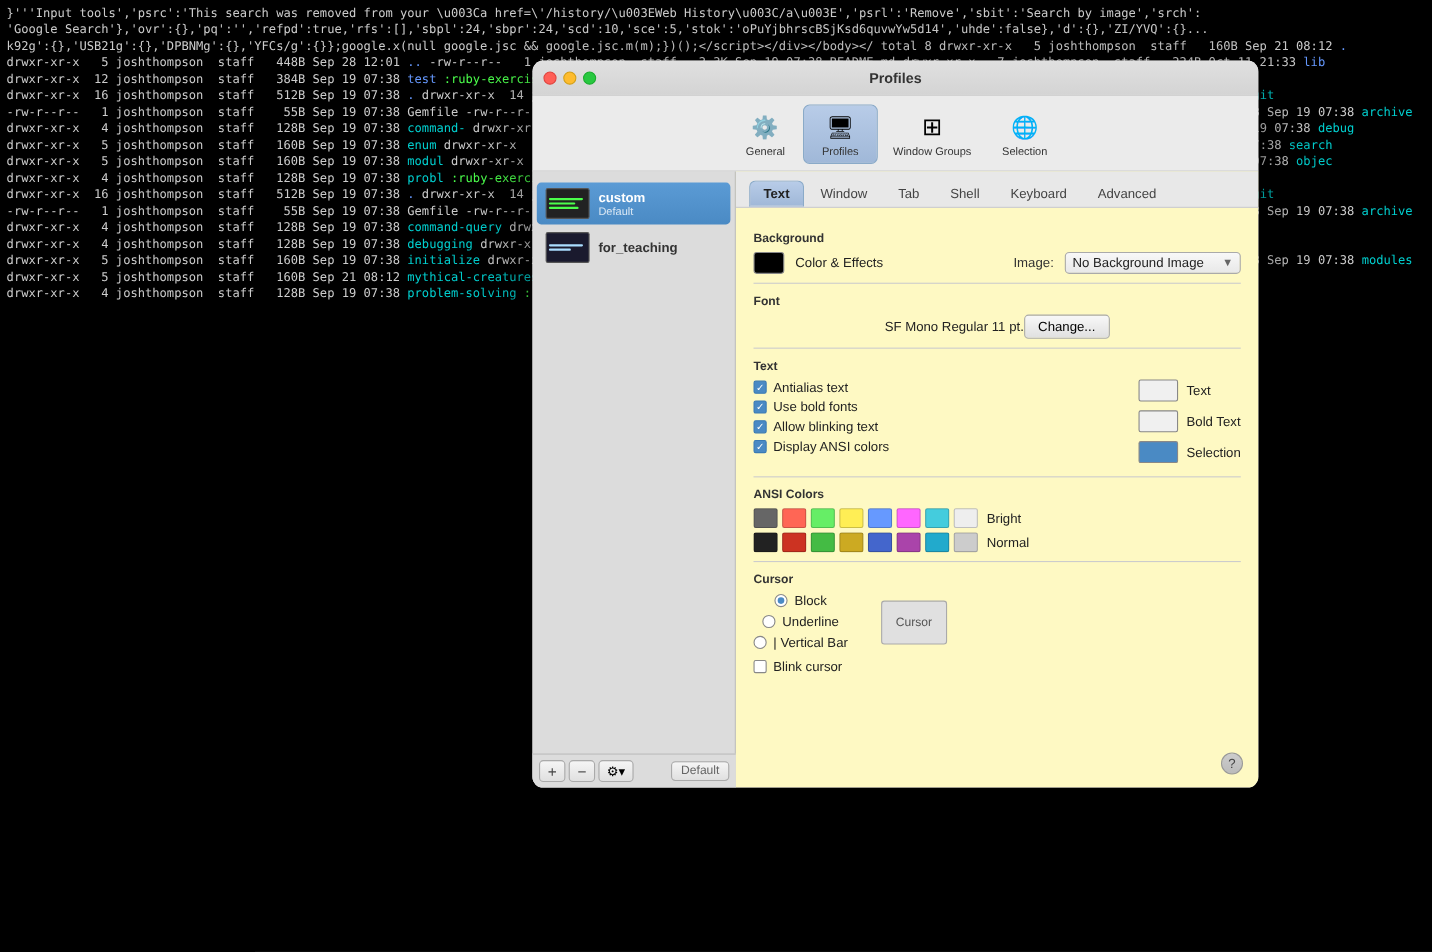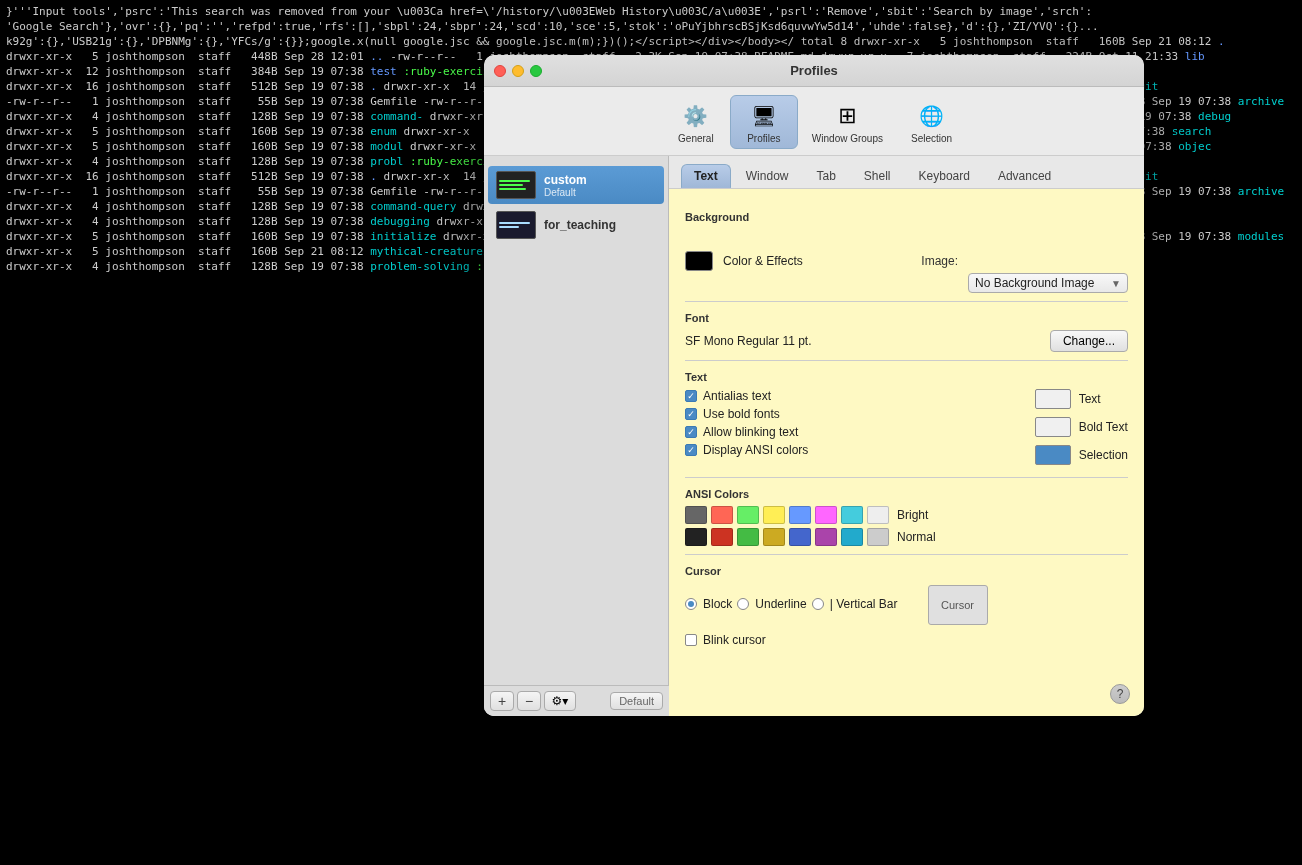--- a/index.html
+++ b/index.html
@@ -278,29 +278,28 @@
       align-items: center;
       background: linear-gradient(to bottom, #f8f8f8, #e8e8e8);
       border: 1px solid #aaa;
       border-radius: 4px;
       padding: 2px 6px;
       min-width: 160px;
       justify-content: space-between;
       cursor: pointer;
       font-size: 12px;
       color: #222;
-      margin-top: 44px;
     }
     .dropdown-arrow { font-size: 10px; color: #666; }
 
     
     .font-row {
       display: flex;
       align-items: center;
-      justify-content: space-between;
+      justify-content: center;
       margin-bottom: 8px;
     }
     .font-name {
       font-size: 12px;
       color: #222;
     }
     .change-btn {
       padding: 3px 12px;
       font-size: 12px;
       background: linear-gradient(to bottom, #f8f8f8, #e0e0e0);
@@ -361,21 +360,21 @@
       border-radius: 2px;
       cursor: pointer;
     }
     .ansi-label { font-size: 12px; color: #222; margin-left: 4px; }
 
     
     .cursor-options {
       display: flex;
       gap: 30px;
     }
-    .radio-group { display: flex; flex-direction: row; gap: 5px; align-items: center; }
+    .radio-group { display: flex; flex-direction: column; gap: 5px; align-items: center; }
     .radio-row {
       display: flex;
       align-items: center;
       gap: 6px;
     }
     .radio-btn {
       width: 12px; height: 12px;
       border: 1px solid #888;
       border-radius: 50%;
       background: #fff;

